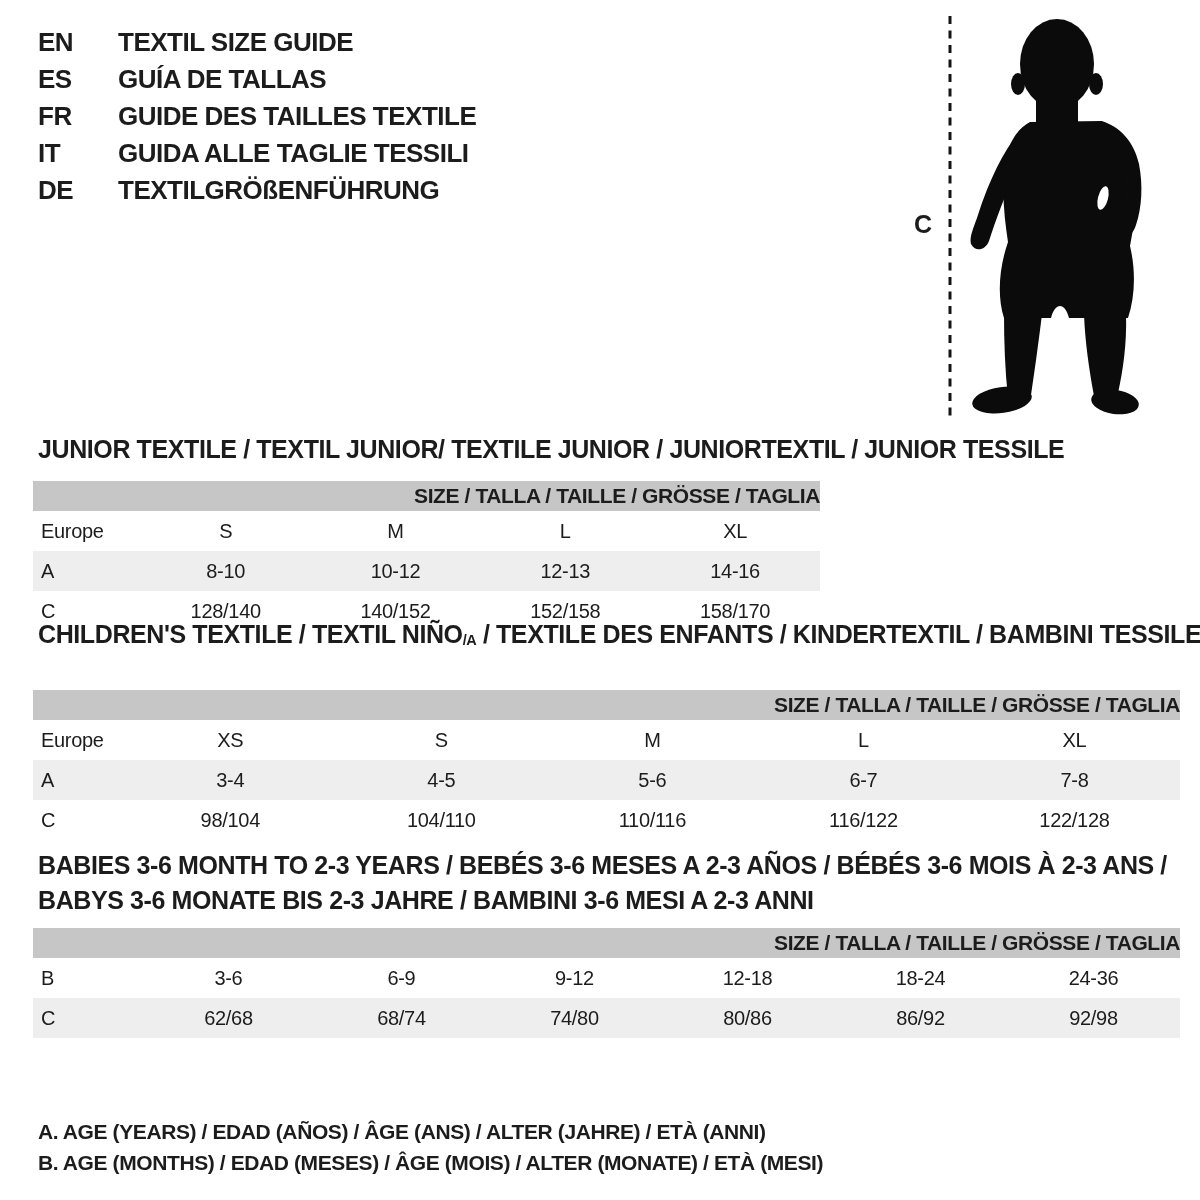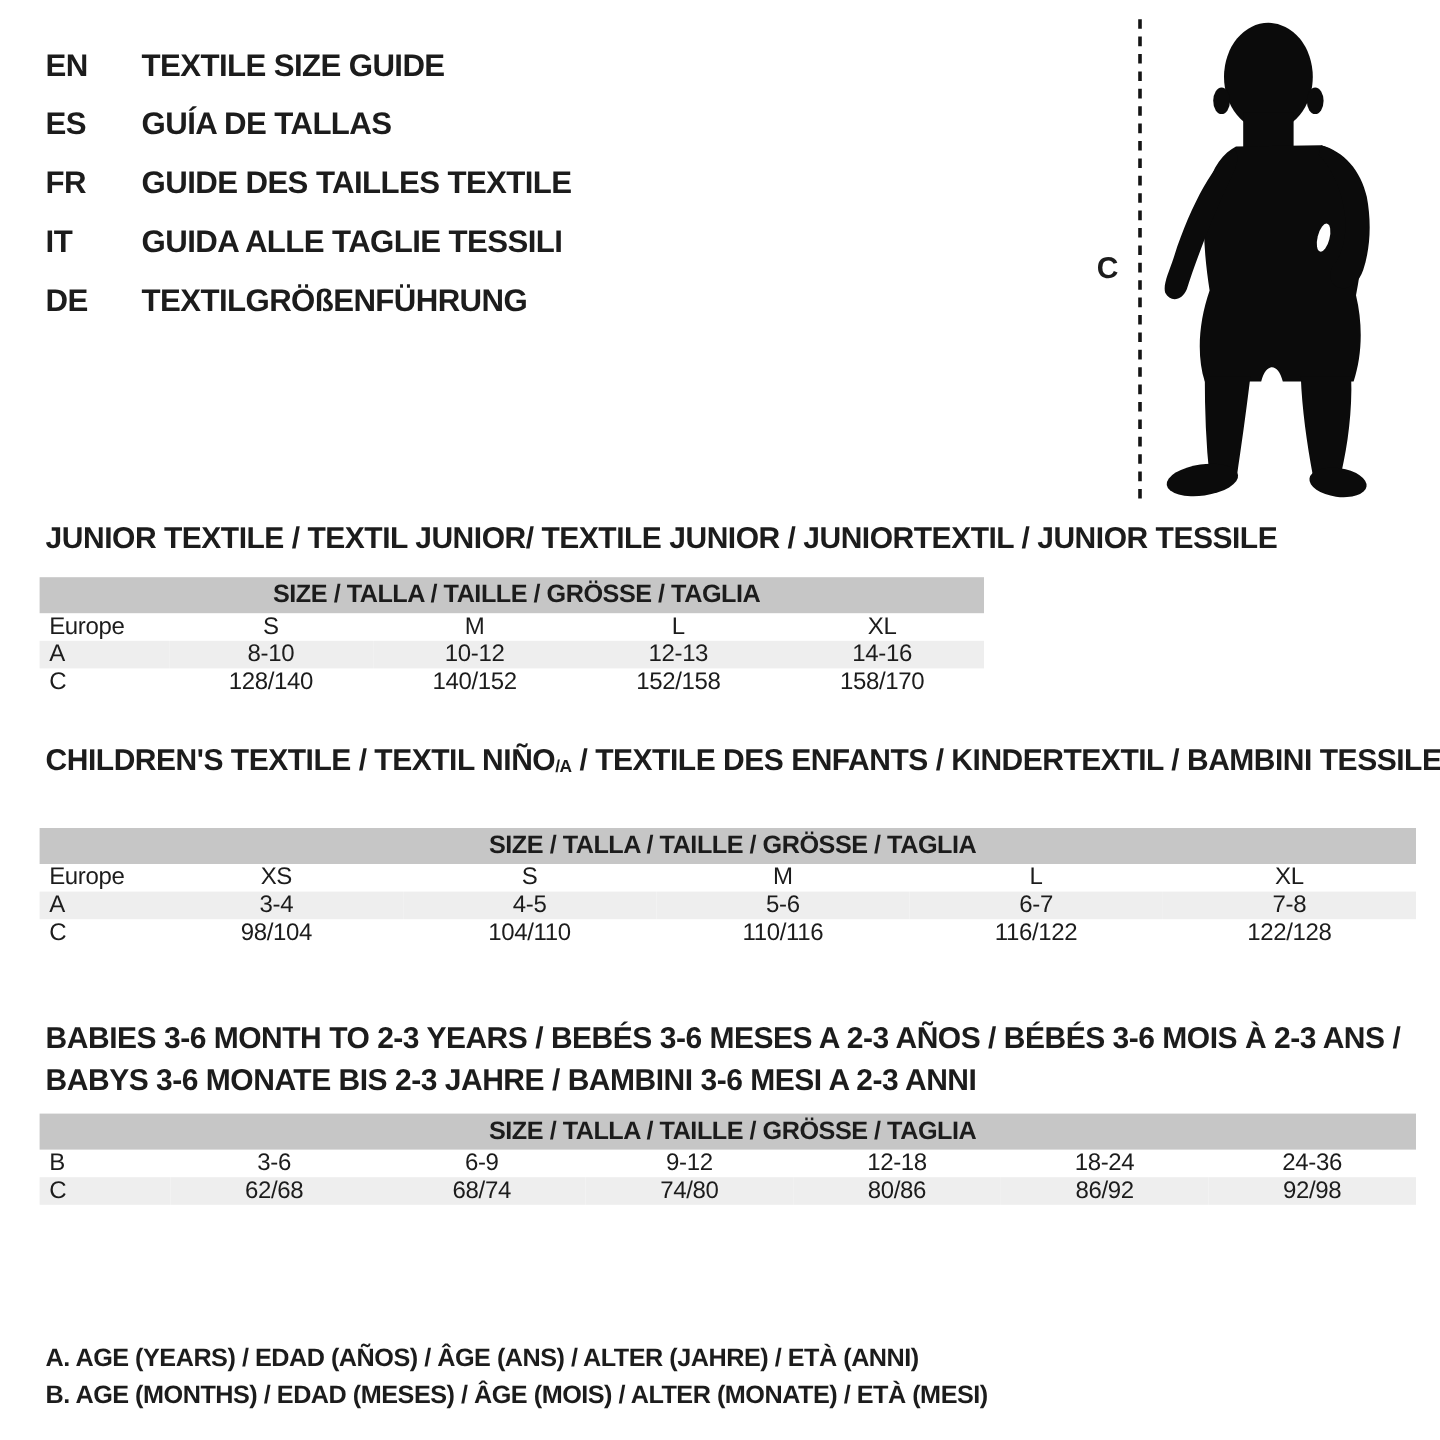--- a/index.html
+++ b/index.html
@@ -9,61 +9,61 @@
     width: 1200px;
     height: 1200px;
     background: var(--page_bg, #fff);
     color: var(--text, #1c1c1c);
     font-family: "Liberation Sans", "DejaVu Sans", sans-serif;
     overflow: hidden;
   }
 
   
   .lang-block { position: absolute; left: 38px; top: 24px; }
-  .lang-row { display: flex; line-height: 37px; font-weight: 700; font-size: 26px; letter-spacing: -0.5px; margin-top: 12px; }
+  .lang-row { display: flex; line-height: 37px; font-weight: 700; font-size: 26px; letter-spacing: -0.5px; }
   .lang-code { flex: 0 0 80px; }
 
   
   .figure { position: absolute; left: 880px; top: 0; width: 320px; height: 440px; }
   .figure svg { position: absolute; left: 0; top: 0; }
   .height-marker { position: absolute; left: 34px; top: 210px; font-size: 25px; font-weight: 700; }
 
   
   .section-title { position: absolute; left: 38px; font-weight: 700; font-size: 25px; letter-spacing: -0.4px; white-space: nowrap; }
   #junior-title  { top: 435px; }
   #children-title{ top: 620px; }
   #babies-title  { top: 848px; line-height: 35px; }
   .subsmall { font-size: 0.58em; vertical-align: -0.12em; }
 
   
   .size-table { position: absolute; left: 33px; border-collapse: collapse; table-layout: fixed; font-size: 20px; }
   #junior-table   { top: 481px; width: 787px; }
   #children-table { top: 690px; width: 1147px; }
   #babies-table   { top: 928px; width: 1147px; }
-  .size-table td { height: 23px; text-align: center; padding: 0; vertical-align: middle; letter-spacing: -0.3px; }
+  .size-table td { height: 40px; text-align: center; padding: 0; vertical-align: middle; letter-spacing: -0.3px; }
   .size-table tr.bar td {
     background: var(--table_header_bg, #c6c6c6);
-    height: 30px; text-align: center; padding-left: 8px;
+    height: 30px; text-align: right; padding-left: 8px;
     font-size: 21px; font-weight: 700; letter-spacing: -0.4px; margin-left: 40px;
   }
   .size-table td.rowlabel { text-align: left; padding-left: 8px; }
   .size-table tr.shade td { background: var(--shaded_row_bg, #eee); }
 
   
   .legend { position: absolute; left: 38px; top: 1116px; font-weight: 700; font-size: 21px; line-height: 31px; letter-spacing: -0.4px; white-space: nowrap; }
 </style>
 </head>
 <body>
 
 <div class="page">
 
   <div class="lang-block">
     <div class="lang-row">
       <span class="lang-code">EN</span>
-      <span class="lang-title">TEXTILE SIZE GUIDE</span>
+      <span class="lang-title">TEXTIL SIZE GUIDE</span>
     </div>
     <div class="lang-row">
       <span class="lang-code">ES</span>
       <span class="lang-title">GUÍA DE TALLAS</span>
     </div>
     <div class="lang-row">
       <span class="lang-code">FR</span>
       <span class="lang-title">GUIDE DES TAILLES TEXTILE</span>
     </div>
     <div class="lang-row">

